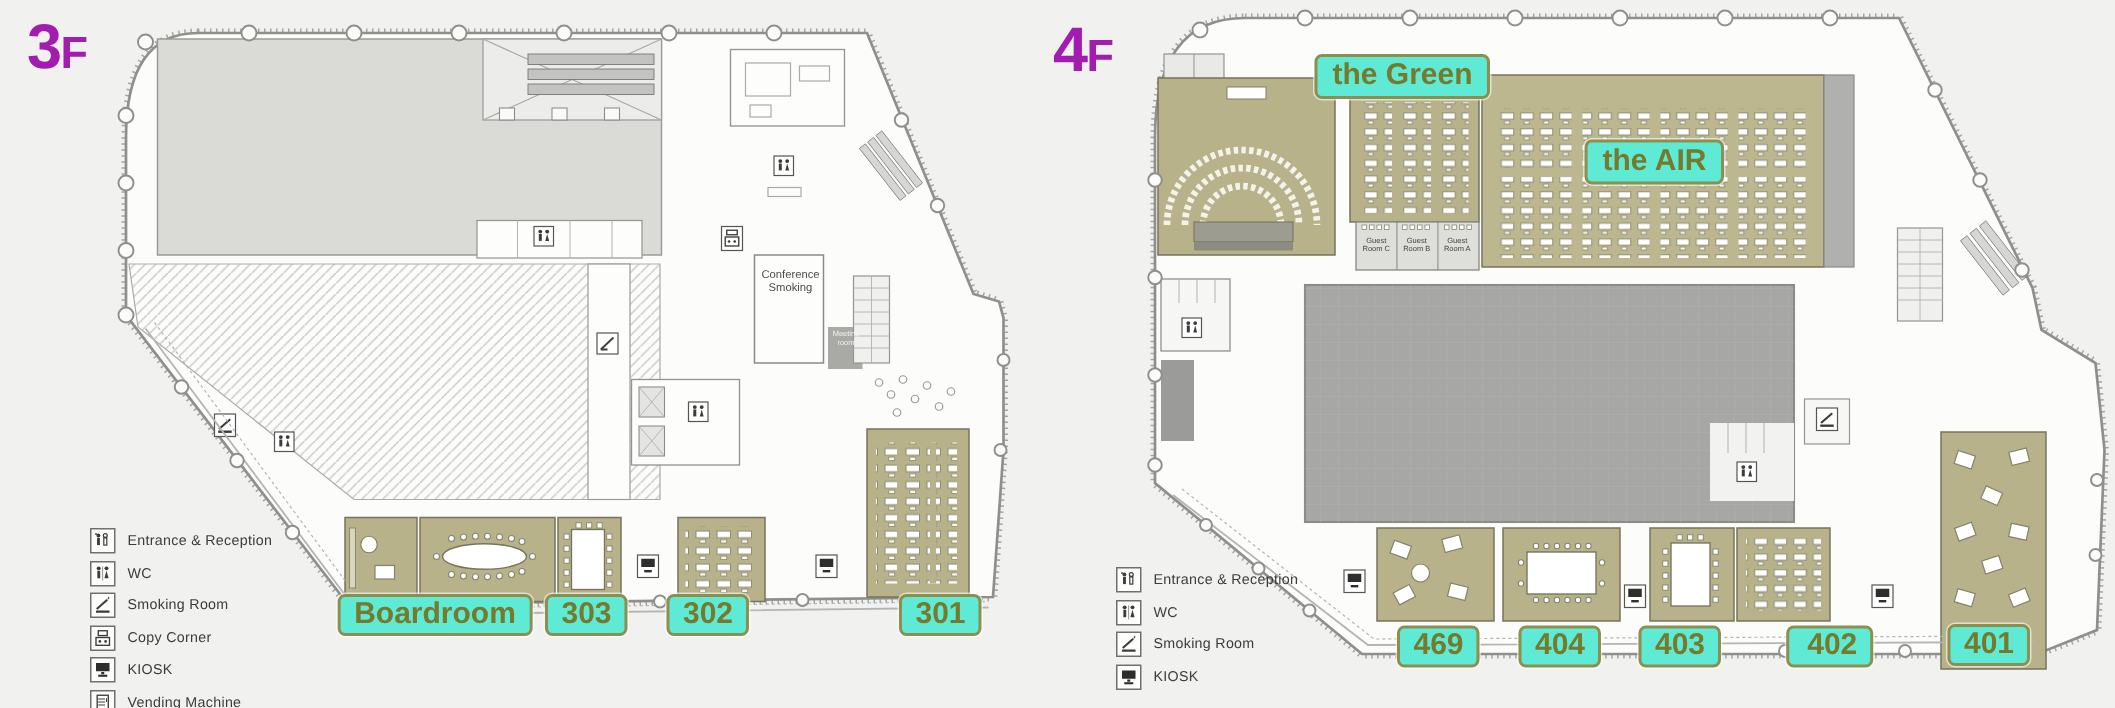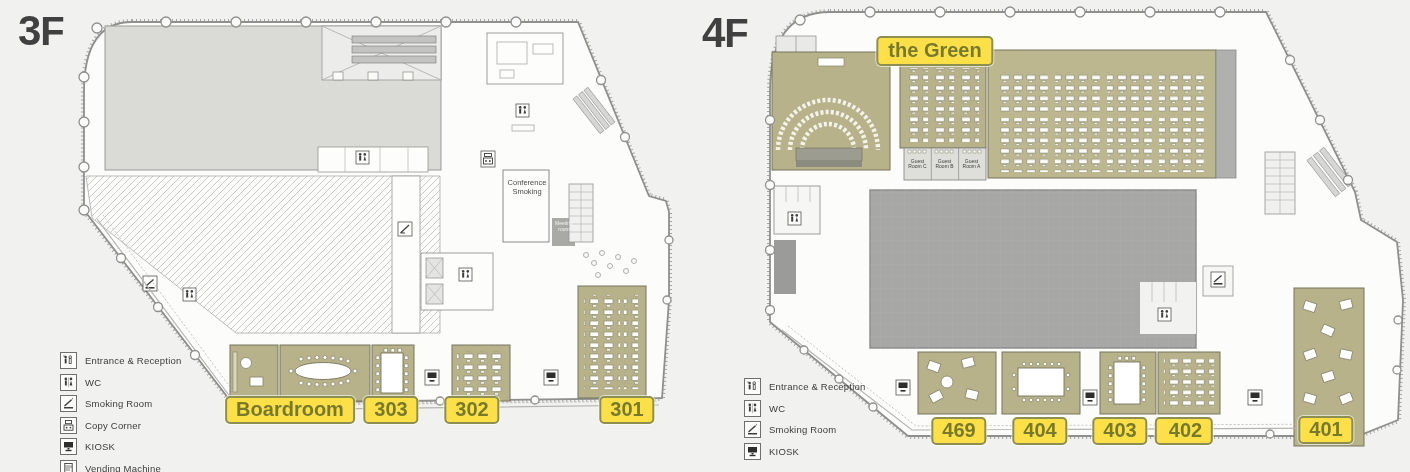--- a/index.html
+++ b/index.html
@@ -1,20 +1,20 @@
 <!DOCTYPE html>
 <html><head>
 <meta charset="utf-8">
 <style>
   html,body{margin:0;padding:0;background:#f1f1f0;font-family:"Liberation Sans",sans-serif;}
   .stage{position:relative;width:1410px;height:472px;background:#f1f1f0;overflow:hidden;}
   svg.plan{position:absolute;top:0;}
-  .floor-label{position:absolute;color:#404040;font-weight:bold;font-size:40px;letter-spacing:-1px;line-height:1;}
+  .floor-label{position:absolute;color:#a21caf;font-weight:bold;font-size:30px;letter-spacing:-1px;line-height:1;}
   .floor-label::first-letter{font-size:42px;}
-  .badge{position:absolute;transform:translate(-50%,-50%);background:#fde047;border:2px solid #8d8f4e;
+  .badge{position:absolute;transform:translate(-50%,-50%);background:#5eead4;border:2px solid #8d8f4e;
          border-radius:5px;color:#767a2c;font-weight:bold;white-space:nowrap;text-align:center;
          box-shadow:0 0 0 1px rgba(255,255,255,.6);}
   .badge.lg{font-size:20px;padding:1px 10px 2px;}
   .badge.room{font-size:20px;padding:0px 9px 1px;}
   .legend{position:absolute;}
   .legend-row{display:flex;align-items:center;height:21.5px;}
   .legend-icon{width:15px;height:15px;border:1px solid #6f6f6d;background:#fdfdfc;flex:0 0 auto;
                display:flex;align-items:center;justify-content:center;}
   .legend-label{font-size:9.5px;color:#3c3c3c;margin-left:8px;letter-spacing:.2px;}
   .plan-text{position:absolute;color:#4b4b49;text-align:center;line-height:1.25;}
@@ -568,25 +568,26 @@
         <circle cx="490" cy="434" r="4"></circle>
         <circle cx="570" cy="434" r="4"></circle>
     </g>
   </svg>
 
   <div class="pt-guest" style="left:904px;">Guest Room C</div>
   <div class="pt-guest" style="left:931px;">Guest Room B</div>
   <div class="pt-guest" style="left:958px;">Guest Room A</div>
 
   <div class="badge lg" style="left:935px;top:51px;">the Green</div>
+  <div class="badge lg" style="left:1103px;top:108px;">the AIR</div>
 
   <div class="badge room" style="left:959px;top:431px;">469</div>
   <div class="badge room" style="left:1040px;top:431px;">404</div>
   <div class="badge room" style="left:1120px;top:431px;">403</div>
-  <div class="badge room" style="left:1184px;top:431px;padding-left:12px;">402</div>
+  <div class="badge room" style="left:1220px;top:431px;padding-left:12px;">402</div>
   <div class="badge room" style="left:1326px;top:430px;">401</div>
 
   <div class="legend" style="left:744px;top:376px;">
     <div class="legend-row">
       <span class="legend-icon">
         <svg width="13" height="13" viewBox="0 0 13 13">
             <circle cx="3.6" cy="3" r="1.3" fill="#3c3c3a"></circle>
             <rect x="2.7" y="4.6" width="1.9" height="4.8" fill="#3c3c3a"></rect>
             <circle cx="8.2" cy="3" r="1.3" fill="none" stroke="#3c3c3a" stroke-width="0.8"></circle>
             <rect x="7.2" y="4.6" width="2" height="4.8" fill="none" stroke="#3c3c3a" stroke-width="0.8"></rect>

